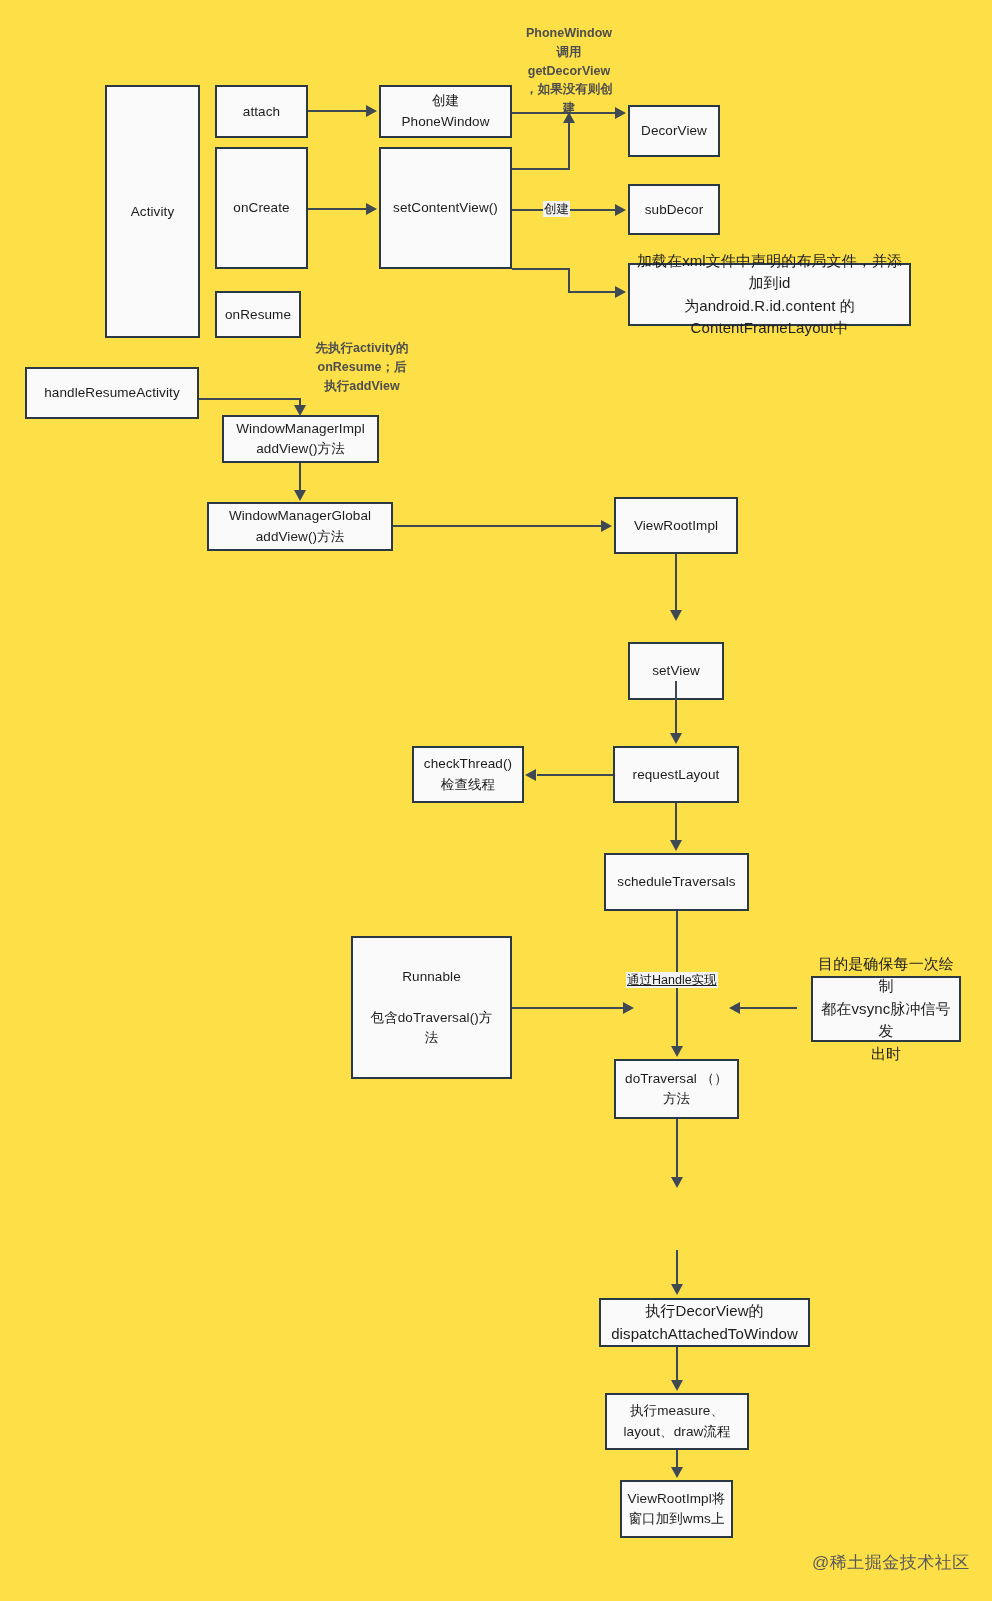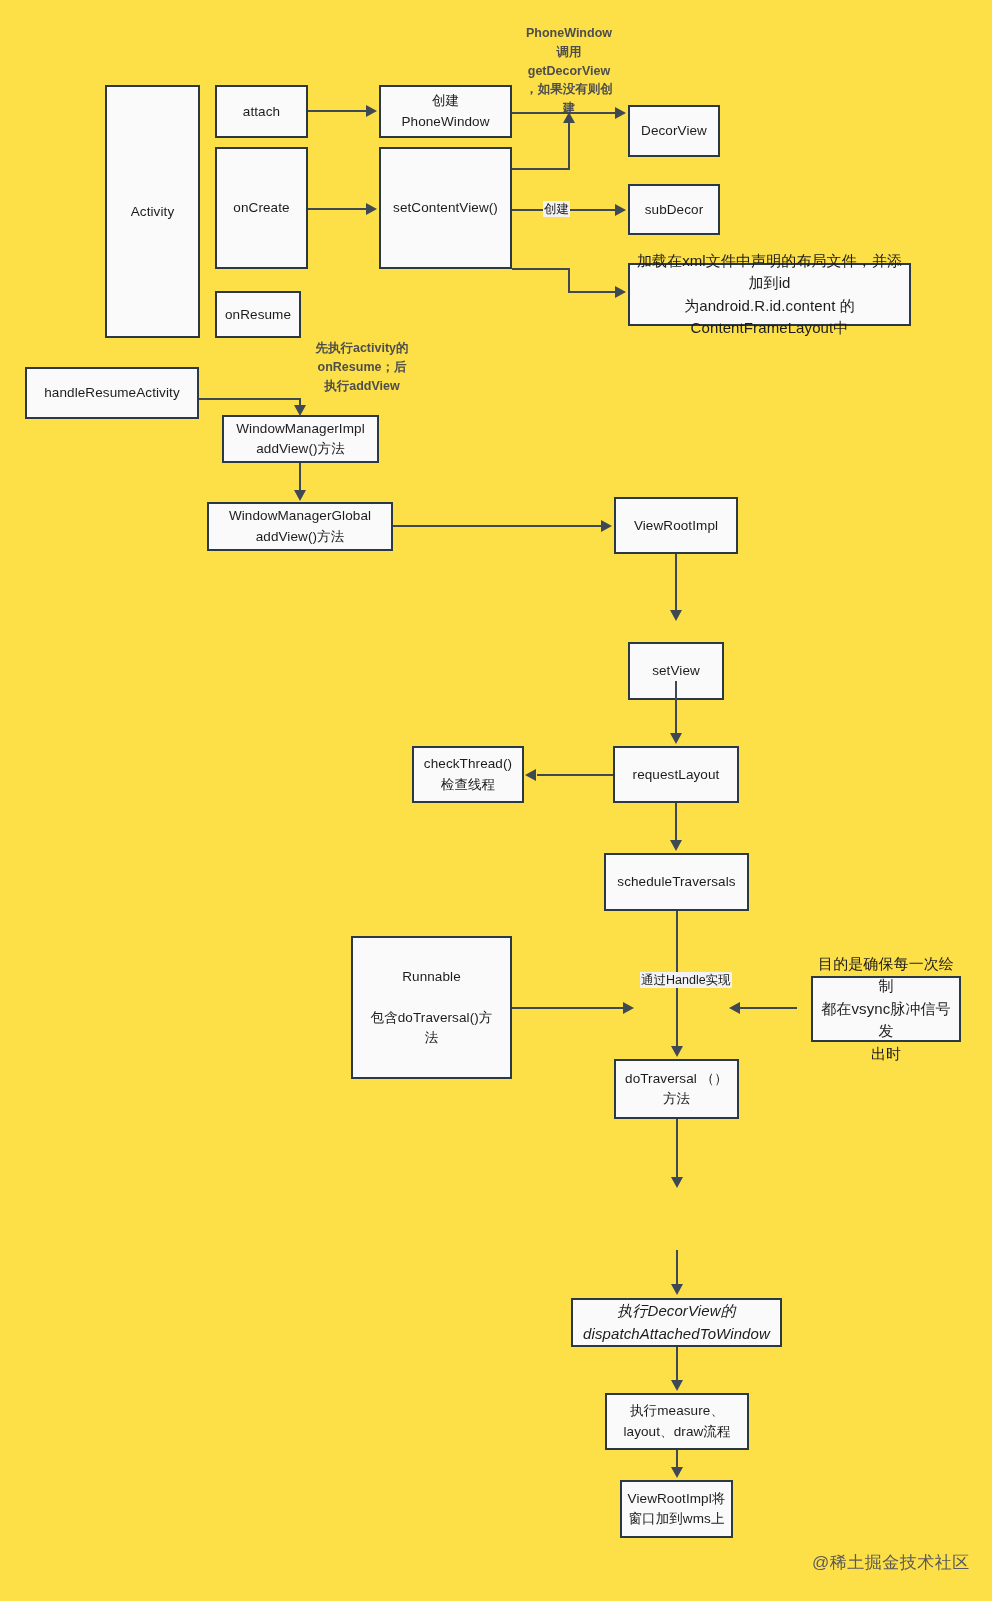--- a/index.html
+++ b/index.html
@@ -149,21 +149,21 @@
 法</div>
 
   <div class="node multi small" style="left:797px;top:976px;width:150px;height:66px;margin-left:14px;">目的是确保每一次绘制
 都在vsync脉冲信号发
 出时</div>
 
   <div class="node multi" style="left:614px;top:1059px;width:125px;height:60px;">doTraversal （）
 方法</div>
 
 
-  <div class="node multi small" style="left:571px;top:1298px;width:211px;height:49px;font-style:italic;">执行DecorView的
+  <div class="node multi small" style="left:599px;top:1298px;width:211px;height:49px;">执行DecorView的
 dispatchAttachedToWindow</div>
 
   <div class="node multi" style="left:620px;top:1480px;width:113px;height:58px;">ViewRootImpl将
 窗口加到wms上</div>
 
   <div class="node multi" style="left:605px;top:1393px;width:144px;height:57px;">执行measure、
 layout、draw流程</div>
 
   <div class="edge h" style="left:308px;top:110px;width:60px;"></div>
   <div class="arrow right" style="left:366px;top:105px;"></div>
@@ -204,21 +204,21 @@
   <div class="arrow down" style="left:670px;top:733px;"></div>
 
   <div class="edge h" style="left:537px;top:774px;width:76px;"></div>
   <div class="arrow left" style="left:525px;top:769px;"></div>
 
   <div class="edge v" style="left:675px;top:803px;height:38px;"></div>
   <div class="arrow down" style="left:670px;top:840px;"></div>
 
   <div class="edge v" style="left:676px;top:911px;height:136px;"></div>
   <div class="arrow down" style="left:671px;top:1046px;"></div>
-  <div class="edge-label" style="left:640px;top:972px;">通过Handle实现</div>
+  <div class="edge-label" style="left:626px;top:972px;text-decoration:underline;">通过Handle实现</div>
 
   <div class="edge h" style="left:512px;top:1007px;width:113px;"></div>
   <div class="arrow right" style="left:623px;top:1002px;"></div>
 
   <div class="edge h" style="left:740px;top:1007px;width:57px;"></div>
   <div class="arrow left" style="left:729px;top:1002px;"></div>
 
   <div class="edge v" style="left:676px;top:1119px;height:59px;"></div>
   <div class="arrow down" style="left:671px;top:1177px;"></div>
 

